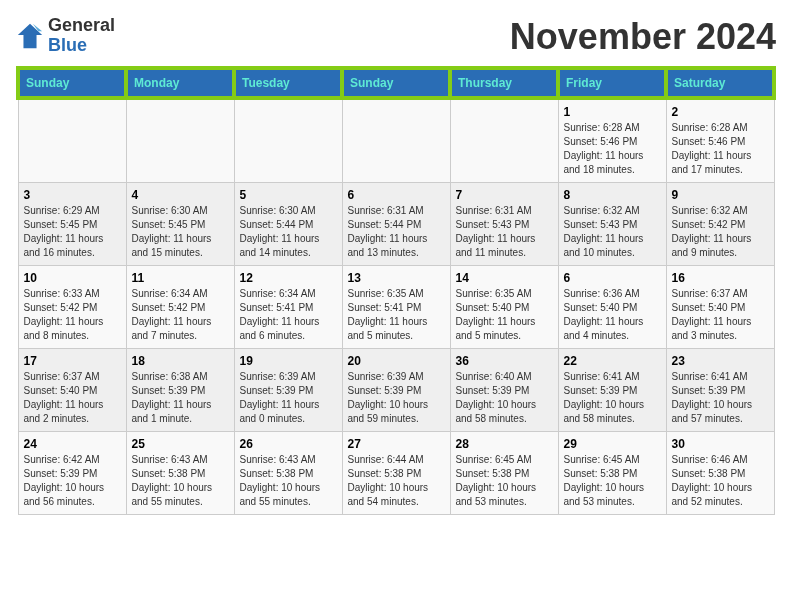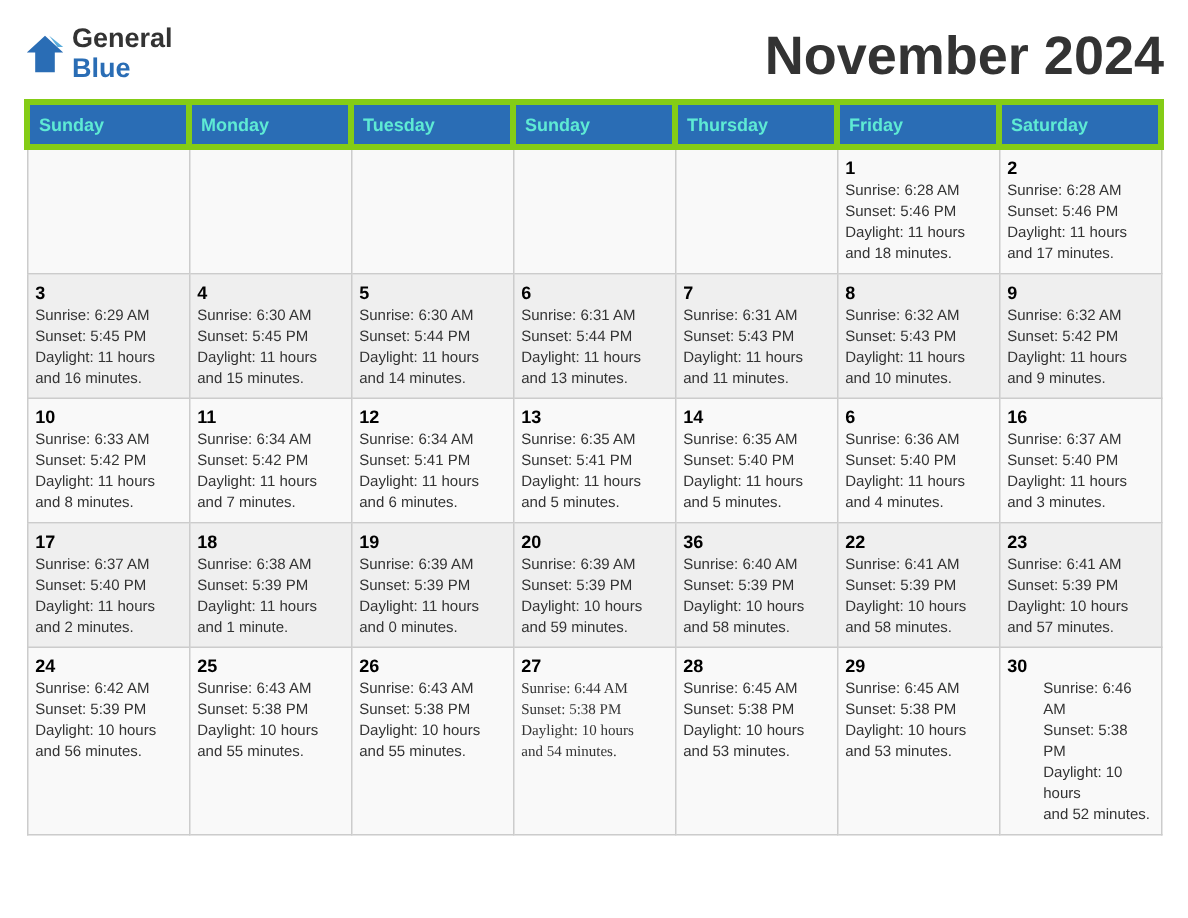--- a/index.html
+++ b/index.html
@@ -321,41 +321,41 @@
         </td>
         <td>
           <div class="day-number">26</div>
           <div class="day-info" style="white-space: pre-line;">Sunrise: 6:43 AM
 Sunset: 5:38 PM
 Daylight: 10 hours
 and 55 minutes.</div>
         </td>
         <td>
           <div class="day-number">27</div>
-          <div class="day-info" style="white-space: pre-line; font-family: Liberation Serif, serif;">Sunrise: 6:44 AM
+          <div class="day-info" style="white-space: pre-line;">Sunrise: 6:44 AM
 Sunset: 5:38 PM
 Daylight: 10 hours
 and 54 minutes.</div>
         </td>
         <td>
           <div class="day-number">28</div>
           <div class="day-info" style="white-space: pre-line;">Sunrise: 6:45 AM
 Sunset: 5:38 PM
 Daylight: 10 hours
 and 53 minutes.</div>
         </td>
         <td>
           <div class="day-number">29</div>
           <div class="day-info" style="white-space: pre-line;">Sunrise: 6:45 AM
 Sunset: 5:38 PM
 Daylight: 10 hours
 and 53 minutes.</div>
         </td>
         <td>
           <div class="day-number">30</div>
-          <div class="day-info" style="white-space: pre-line; margin-left: 24px;">Sunrise: 6:46 AM
+          <div class="day-info" style="white-space: pre-line;">Sunrise: 6:46 AM
 Sunset: 5:38 PM
 Daylight: 10 hours
 and 52 minutes.</div>
         </td>
       </tr>
     </tbody>
 </table>
 
 </body></html>

